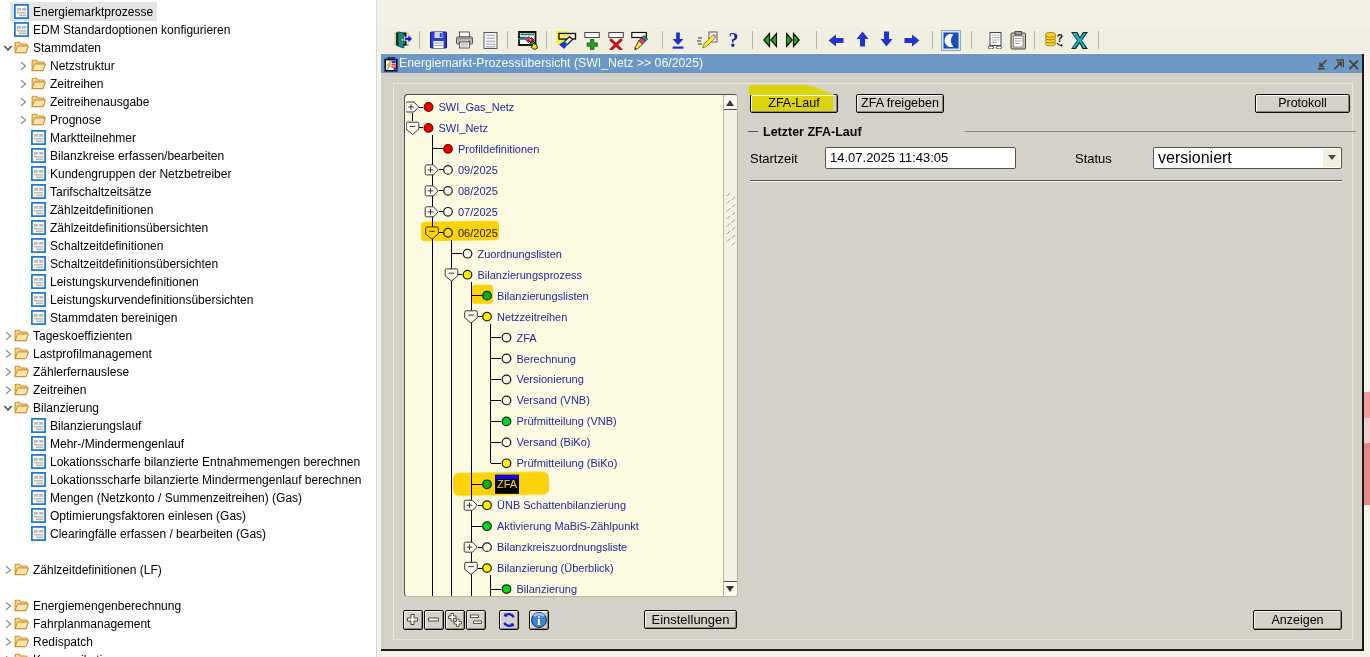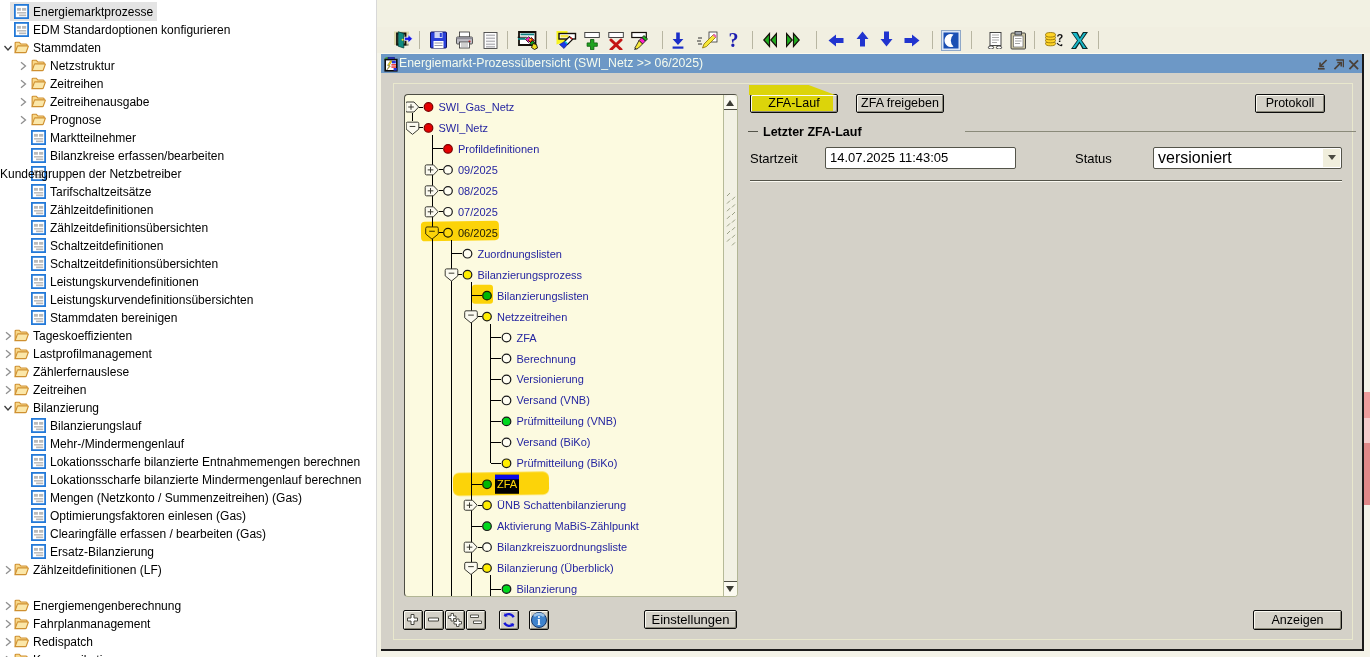--- a/index.html
+++ b/index.html
@@ -99,21 +99,21 @@
           <use href="#folder"></use>
         </svg><span style="margin-left:50px">Prognose</span></div>
 <div class="r" style="top:129px"><svg class="ic" style="left:31px" viewBox="0 0 16 16">
           <use href="#form"></use>
         </svg><span style="margin-left:50px">Marktteilnehmer</span></div>
 <div class="r" style="top:147px"><svg class="ic" style="left:31px" viewBox="0 0 16 16">
           <use href="#form"></use>
         </svg><span style="margin-left:50px">Bilanzkreise erfassen/bearbeiten</span></div>
 <div class="r" style="top:165px"><svg class="ic" style="left:31px" viewBox="0 0 16 16">
           <use href="#form"></use>
-        </svg><span style="">Kundengruppen der Netzbetreiber</span></div>
+        </svg><span style="margin-left:50px">Kundengruppen der Netzbetreiber</span></div>
 <div class="r" style="top:183px"><svg class="ic" style="left:31px" viewBox="0 0 16 16">
           <use href="#form"></use>
         </svg><span style="margin-left:50px">Tarifschaltzeitsätze</span></div>
 <div class="r" style="top:201px"><svg class="ic" style="left:31px" viewBox="0 0 16 16">
           <use href="#form"></use>
         </svg><span style="margin-left:50px">Zählzeitdefinitionen</span></div>
 <div class="r" style="top:219px"><svg class="ic" style="left:31px" viewBox="0 0 16 16">
           <use href="#form"></use>
         </svg><span style="margin-left:50px">Zählzeitdefinitionsübersichten</span></div>
 <div class="r" style="top:237px"><svg class="ic" style="left:31px" viewBox="0 0 16 16">
@@ -170,23 +170,20 @@
         </svg><span style="margin-left:50px">Lokationsscharfe bilanzierte Mindermengenlauf berechnen</span></div>
 <div class="r" style="top:489px"><svg class="ic" style="left:31px" viewBox="0 0 16 16">
           <use href="#form"></use>
         </svg><span style="margin-left:50px">Mengen (Netzkonto / Summenzeitreihen) (Gas)</span></div>
 <div class="r" style="top:507px"><svg class="ic" style="left:31px" viewBox="0 0 16 16">
           <use href="#form"></use>
         </svg><span style="margin-left:50px">Optimierungsfaktoren einlesen (Gas)</span></div>
 <div class="r" style="top:525px"><svg class="ic" style="left:31px" viewBox="0 0 16 16">
           <use href="#form"></use>
         </svg><span style="margin-left:50px">Clearingfälle erfassen / bearbeiten (Gas)</span></div>
-<div class="r" style="top:543px"><svg class="ic" style="left:31px" viewBox="0 0 16 16">
-          <use href="#form"></use>
-        </svg><span style="margin-left:50px">Ersatz-Bilanzierung</span></div>
 <div class="r" style="top:561px"><svg class="ch" style="left:2.5px" viewBox="0 0 10 10">
           <path d="M3 1.2 L7.5 5 L3 8.8" fill="none" stroke="#8f8f8f" stroke-width="1.3"></path>
         </svg><svg class="ic" style="left:14px" viewBox="0 0 16 16">
           <use href="#folder"></use>
         </svg><span style="margin-left:33px">Zählzeitdefinitionen (LF)</span></div>
 <div class="r" style="top:597px"><svg class="ch" style="left:2.5px" viewBox="0 0 10 10">
           <path d="M3 1.2 L7.5 5 L3 8.8" fill="none" stroke="#8f8f8f" stroke-width="1.3"></path>
         </svg><svg class="ic" style="left:14px" viewBox="0 0 16 16">
           <use href="#folder"></use>
         </svg><span style="margin-left:33px">Energiemengenberechnung</span></div>
@@ -586,21 +583,21 @@
     <div class="mbtn" style="left:529px">
       <svg viewBox="0 0 18 18" style="position:absolute;inset:0;width:18px;height:18px">
         <circle cx="9" cy="9" r="7.5" fill="#3f83cc" stroke="#16386a" stroke-width="1"></circle>
         <path d="M4 5 a7.5 7.5 0 0 1 10 0" fill="none" stroke="#9cc4ea" stroke-width="2.5"></path>
         <text x="7.3" y="13.5" font-family="Liberation Serif" font-weight="bold" font-size="12" fill="#fff">i</text>
       </svg>
     </div>
  <div class="btn" style="left:644px;top:610px;width:93px;height:18.5px;font-size:13px">Einstellungen</div>
  <div class="btn" style="left:750px;top:94px;width:88px;height:18.5px;background:linear-gradient(90deg,#dcd40a 0 82px,#d4d1c8 82px)">ZFA-Lauf</div>
  <div class="btn" style="left:856px;top:94px;width:88px;height:18.5px">ZFA freigeben</div>
- <div class="btn" style="left:1255px;top:94px;width:70px;height:18.5px">Protokoll</div>
+ <div class="btn" style="left:1255px;top:94px;width:95px;height:18.5px">Protokoll</div>
  <div style="position:absolute;left:749px;top:85px;width:89px;height:10px;clip-path:polygon(0 0,67% 0,97% 100%,0 100%);background:#dcd40a"></div>
 
  <div id="grpdash"></div>
     <div id="grphdr">Letzter ZFA-Lauf</div>
     <div id="grpline"></div>
  <div class="lbl" style="left:750px;top:151px">Startzeit</div>
  <div class="fld" style="left:825px;top:146.5px;width:191px;height:22px">14.07.2025 11:43:05</div>
  <div class="lbl" style="left:1075px;top:151px">Status</div>
  <div class="fld" style="left:1153px;top:146.5px;width:189px;height:22px;font-size:16px">versioniert<div id="combo-arrow">
         <i></i>

